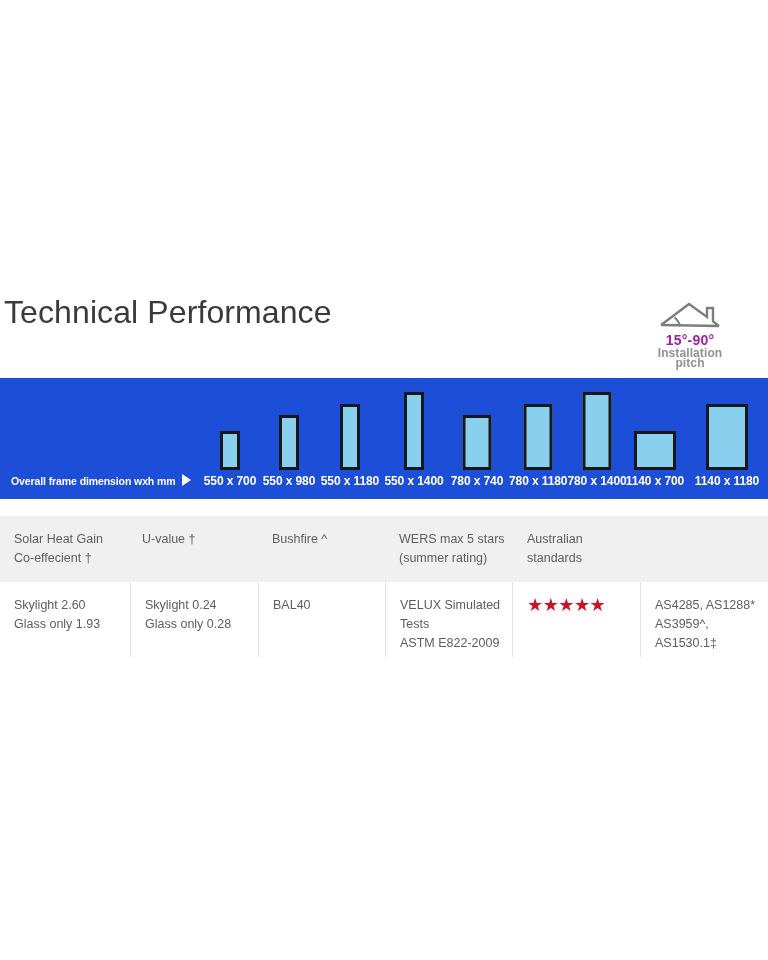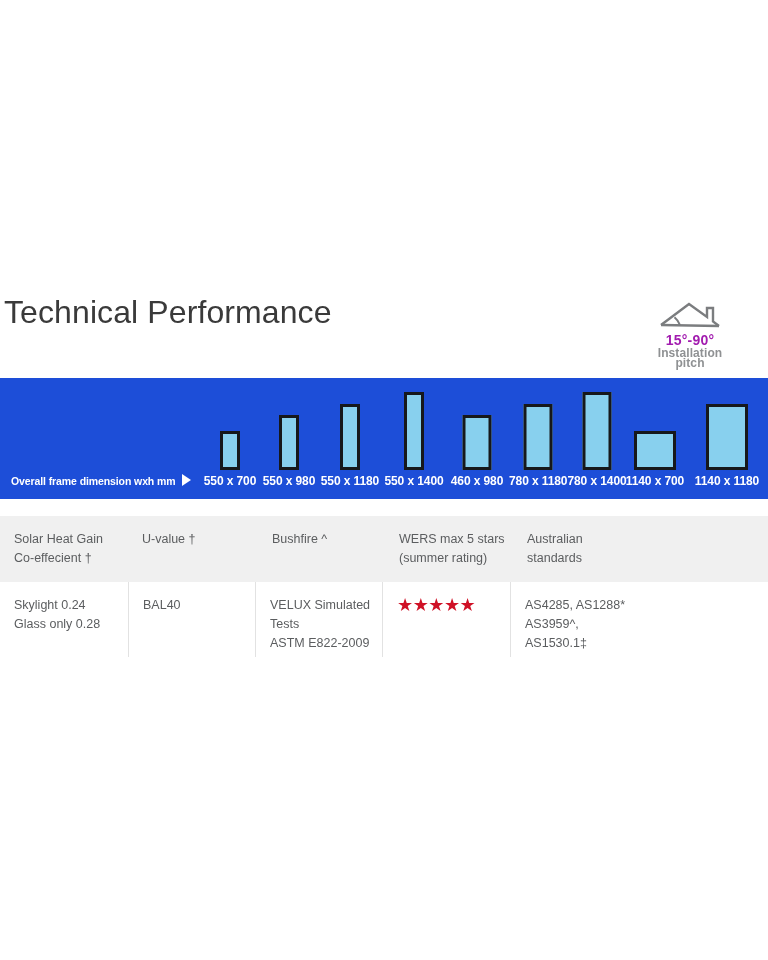--- a/index.html
+++ b/index.html
@@ -247,21 +247,21 @@
         </div>
       </div>
     <div class="size-labels" id="size-labels">
       <div class="bar-caption">
         <span>Overall frame dimension wxh mm</span><span class="tri"></span>
       </div>
     <div class="size-label" style="left: 201px; width: 58px;">550 x 700</div>
         <div class="size-label" style="left: 260px; width: 58px;">550 x 980</div>
         <div class="size-label" style="left: 319px; width: 62px;">550 x 1180</div>
         <div class="size-label" style="left: 383px; width: 62px;">550 x 1400</div>
-        <div class="size-label" style="left: 447px; width: 60px;">460 x 980</div>
+        <div class="size-label" style="left: 447px; width: 60px;">780 x 740</div>
         <div class="size-label" style="left: 509px; width: 58px;">780 x 1180</div>
         <div class="size-label" style="left: 567px; width: 60px;">780 x 1400</div>
         <div class="size-label" style="left: 625px; width: 60px;">1140 x 700</div>
         <div class="size-label" style="left: 688px; width: 78px;">1140 x 1180</div>
       </div>
   </div>
 
   <div class="spec-table">
     <div class="spec-head" id="spec-head">
         <div class="spec-cell c1">
@@ -277,20 +277,24 @@
         <div class="spec-cell c4">
           <span class="line">WERS max 5 stars</span>
           <span class="line">(summer rating)</span>
         </div>
         <div class="spec-cell c5">
           <span class="line">Australian</span>
           <span class="line">standards</span>
         </div>
       </div>
     <div class="spec-body" id="spec-body">
+        <div class="spec-cell c0">
+          <span class="line">Skylight 2.60</span>
+          <span class="line">Glass only 1.93</span>
+        </div>
         <div class="spec-cell c1">
           <span class="line">Skylight 0.24</span>
           <span class="line">Glass only 0.28</span>
         </div>
         <div class="spec-cell c2">
           <span class="line">BAL40</span>
         </div>
         <div class="spec-cell c3">
           <span class="line">VELUX Simulated</span>
           <span class="line">Tests</span>

